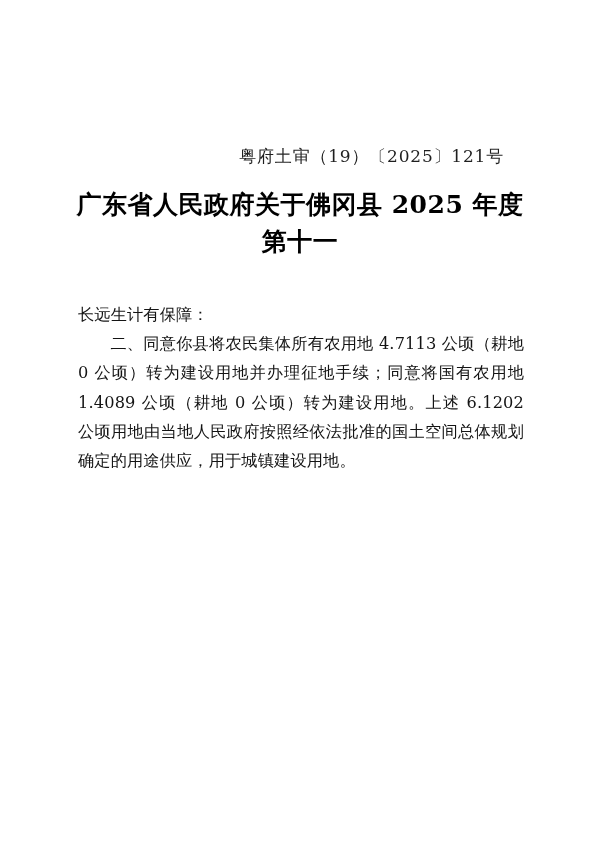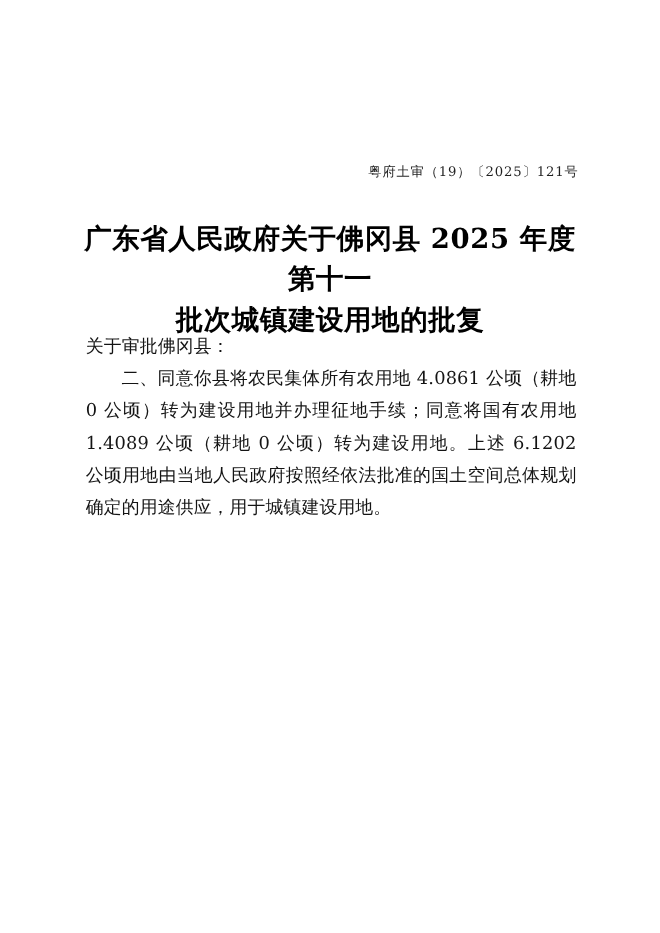--- a/index.html
+++ b/index.html
@@ -20,36 +20,36 @@
   .page {
     position: relative;
     width: 600px;
     height: 848px;
     background: #ffffff;
     box-sizing: border-box;
   }
 
   .doc-number {
     position: absolute;
-    left: 82px;
+    left: 60px;
     top: 145px;
     width: 444px;
     text-align: right;
-    font-size: 12px;
+    font-size: 17px;
     letter-spacing: 0.8px;
     line-height: 22px;
     white-space: nowrap;
     font-family: "DejaVu Serif", "Liberation Serif", serif;
     color: #1f1f1f;
   }
 
   .doc-title {
     position: absolute;
     left: 72px;
-    top: 198px;
+    top: 186px;
     width: 456px;
     text-align: center;
     font-size: 25px;
     font-weight: 700;
     line-height: 37px;
     letter-spacing: 0.5px;
     color: #000000;
     font-family: "DejaVu Serif", "Liberation Serif", serif;
   }
 
@@ -86,27 +86,26 @@
 </style>
 </head>
 <body>
 
 <div class="page">
 
   <div class="doc-number">粤府土审（19）〔2025〕121号</div>
 
   <div class="doc-title">
     <div>广东省人民政府关于佛冈县 2025 年度第十一</div>
-    <div>批次城镇建设用地的批复</div>
   </div>
 
   <div class="body-block clip-wrap">
 
-    <p class="para noindent">关于审批佛冈县：</p>
+    <p class="para noindent">长远生计有保障：</p>
 
 
 
-    <p class="para indent">二、同意你县将农民集体所有农用地 4.0861 公顷（耕地 0 公顷）转为建设用地并办理征地手续；同意将国有农用地 1.4089 公顷（耕地 0 公顷）转为建设用地。上述 6.1202 公顷用地由当地人民政府按照经依法批准的国土空间总体规划确定的用途供应，用于城镇建设用地。</p>
+    <p class="para indent">二、同意你县将农民集体所有农用地 4.7113 公顷（耕地 0 公顷）转为建设用地并办理征地手续；同意将国有农用地 1.4089 公顷（耕地 0 公顷）转为建设用地。上述 6.1202 公顷用地由当地人民政府按照经依法批准的国土空间总体规划确定的用途供应，用于城镇建设用地。</p>
 
 
   </div>
 
 </div>
 
 </body></html>

